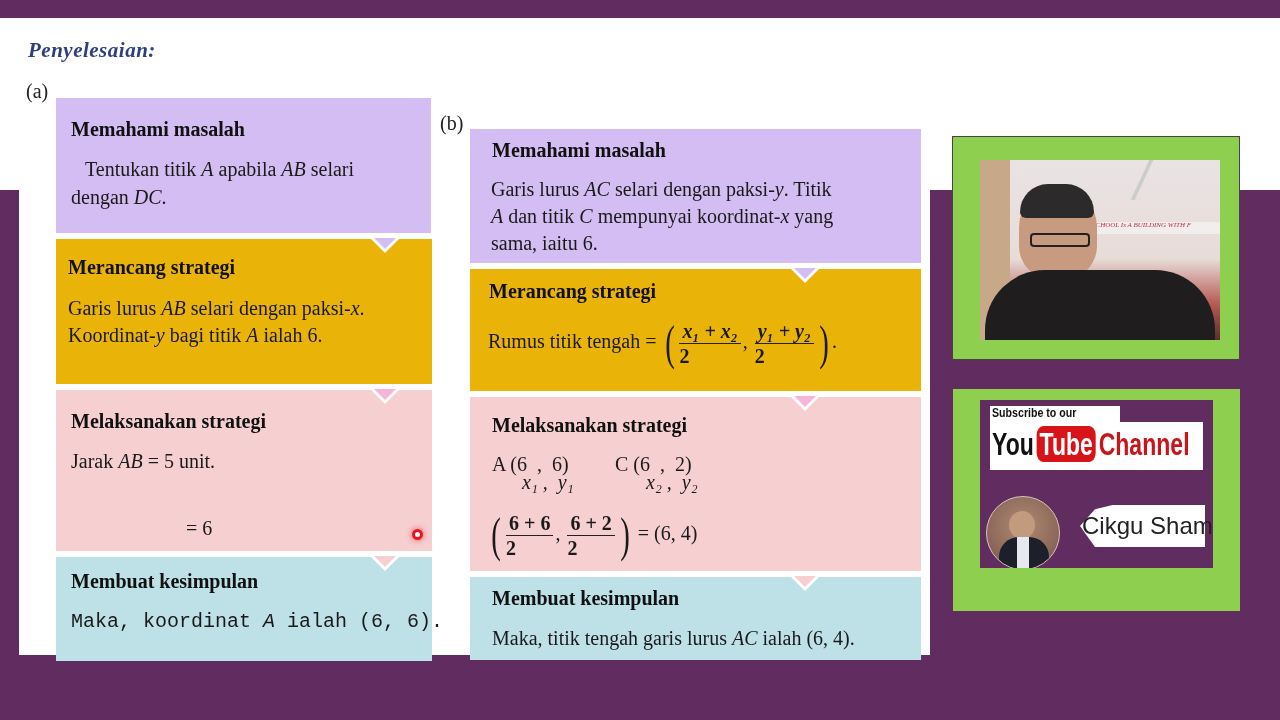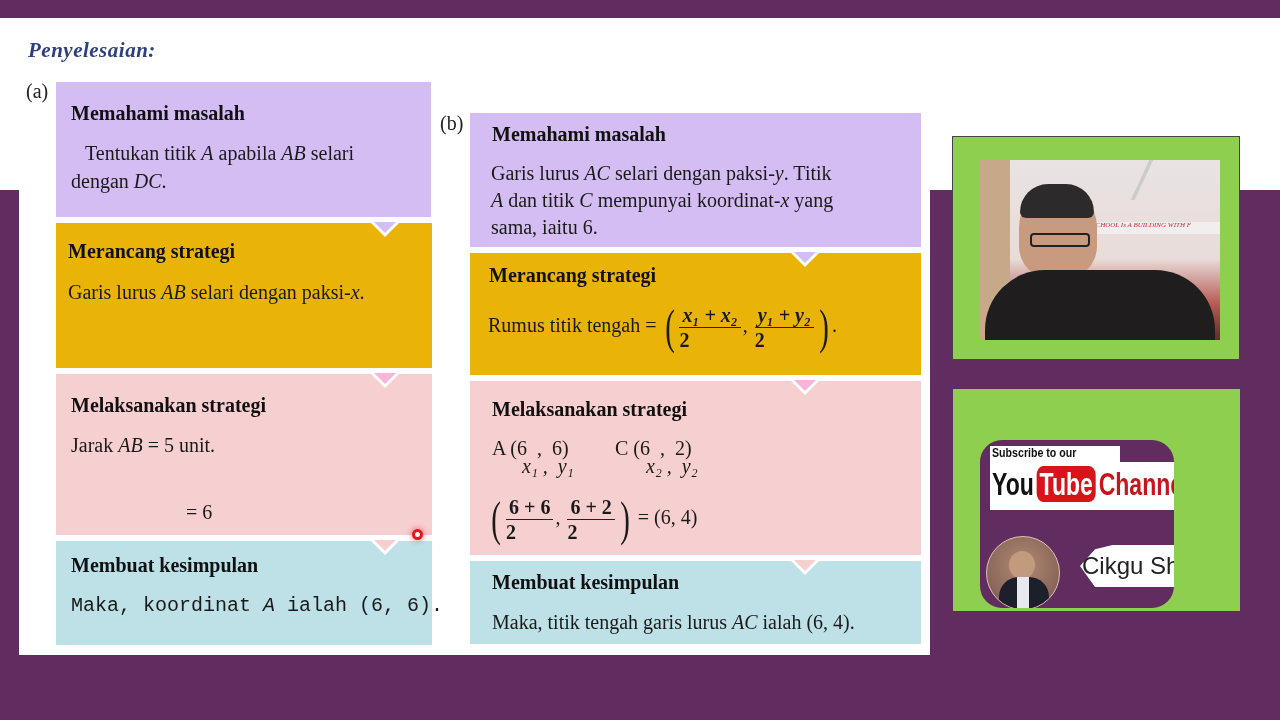--- a/index.html
+++ b/index.html
@@ -3,21 +3,21 @@
 <meta charset="utf-8">
 <style>
   * { box-sizing: border-box; margin: 0; padding: 0; }
   html, body { width: 1280px; height: 720px; overflow: hidden; }
   body { background: #612c5f; position: relative; font-family: "Liberation Serif", "DejaVu Serif", serif; color: #1a1a1a; }
   .abs { position: absolute; }
   .white-top { left: 0; top: 18px; width: 1280px; height: 172px; background: #ffffff; }
   .white-main { left: 19px; top: 190px; width: 911px; height: 465px; background: #ffffff; }
   .heading { left: 28px; top: 38px; font-size: 21px; font-style: italic; font-weight: bold; color: #2e3f7e; letter-spacing: 0.5px; }
   .part-label { font-size: 20px; color: #222; }
-  .box { position: absolute; padding: 0; }
+  .box { position: absolute; padding: 0; margin-top: 16px; }
   .box .title { position: absolute; font-weight: bold; font-size: 20px; color: #111; white-space: nowrap; }
   .box .txt { position: absolute; font-size: 20px; line-height: 27px; color: #1a1a1a; white-space: nowrap; }
   .lav { background: #d4bdf2; }
   .pink { background: #eab308; }
   .salmon { background: #f6cfd1; }
   .blue { background: #bee1e8; }
   .notch { position: absolute; width: 0; height: 0; border-left: 15px solid transparent; border-right: 15px solid transparent; border-top: 15px solid #fff; }
   .notch-inner { position: absolute; width: 0; height: 0; border-left: 11px solid transparent; border-right: 11px solid transparent; }
   i.v { font-style: italic; }
   .frac { display: inline-block; vertical-align: middle; margin: 0 2px; font-weight: bold; }
@@ -44,20 +44,21 @@
   <div class="title" style="left:15px;top:20px;">Memahami masalah</div>
   <div class="txt" style="left:29px;top:58px;"><span>Tentukan titik </span><i class="v">A</i><span> apabila </span><i class="v">AB</i><span> selari</span></div>
   <div class="txt" style="left:15px;top:86px;"><span>dengan </span><i class="v">DC</i><span>.</span></div>
 </div>
 
 <div class="box pink" style="left:56px;top:223px;width:376px;height:145px;">
   <div class="notch" style="left:314px;top:-1px;"></div>
   <div class="notch-inner" style="left:318px;top:-1px;border-top:11px solid #d4bdf2;"></div>
   <div class="title" style="left:12px;top:17px;">Merancang strategi</div>
   <div class="txt" style="left:12px;top:56px;"><span>Garis lurus </span><i class="v">AB</i><span> selari dengan paksi-</span><i class="v">x</i><span>.</span></div>
+  <div class="txt" style="left:12px;top:83px;"><span>Koordinat-</span><i class="v">y</i><span> bagi titik </span><i class="v">A</i><span> ialah 6.</span></div>
 </div>
 
 <div class="box salmon" style="left:56px;top:374px;width:376px;height:161px;">
   <div class="notch" style="left:314px;top:-1px;"></div>
   <div class="notch-inner" style="left:318px;top:-1px;border-top:11px solid #f7b6d8;"></div>
   <div class="title" style="left:15px;top:20px;">Melaksanakan strategi</div>
   <div class="txt" style="left:15px;top:58px;"><span>Jarak </span><i class="v">AB</i><span> = 5 unit.</span></div>
   <div class="txt" style="left:130px;top:125px;">= 6</div>
 </div>
 
@@ -118,21 +119,21 @@
   <div class="abs" style="left:112px;top:62px;width:130px;height:12px;background:#f3eeee;"></div>
   <div class="abs" style="left:112px;top:61px;font-size:7px;font-style:italic;color:#c0303a;white-space:nowrap;font-family:'Liberation Serif',serif;">SCHOOL Is A BUILDING WITH F</div>
   <div class="abs" style="left:160px;top:0;width:4px;height:40px;background:#ccc;transform:skewX(-25deg);"></div>
   <div class="abs" style="left:39px;top:28px;width:78px;height:92px;border-radius:40px 40px 35px 35px;background:#c89a80;"></div>
   <div class="abs" style="left:40px;top:24px;width:74px;height:34px;border-radius:37px 37px 8px 8px;background:#2d2a2c;"></div>
   <div class="abs" style="left:50px;top:73px;width:60px;height:14px;border:2px solid #222;border-radius:4px;"></div>
   <div class="abs" style="left:5px;top:110px;width:230px;height:80px;border-radius:60px 60px 0 0;background:#1f1d1e;"></div>
 </div>
 
 <div class="abs green-frame" style="left:953px;top:389px;width:287px;height:222px;"></div>
-<div class="abs yt-panel" style="left:980px;top:440px;width:194px;height:168px;border-radius:22px;">
+<div class="abs yt-panel" style="left:980px;top:400px;width:233px;height:168px;">
   <div class="abs" style="left:10px;top:6px;width:130px;height:16px;background:#fff;"></div>
   <div class="abs" style="left:12px;top:6px;font-family:'Liberation Sans',sans-serif;font-weight:bold;font-size:12.5px;color:#111;transform:scaleX(0.85);transform-origin:left;white-space:nowrap;">Subscribe to our</div>
   <div class="abs" style="left:10px;top:22px;width:213px;height:48px;background:#fff;"></div>
   <div class="abs" style="left:12px;top:26px;font-family:'Liberation Sans',sans-serif;font-weight:bold;font-size:32px;color:#111;transform:scaleX(0.72);transform-origin:left;white-space:nowrap;">
     <span>You</span><span style="background:#d8141b;color:#fff;border-radius:9px;padding:0 4px;margin:0 4px;">Tube</span><span style="color:#c8141b;">Channel</span>
   </div>
   <div class="abs" style="left:6px;top:96px;width:74px;height:74px;border-radius:50%;background:radial-gradient(circle at 50% 40%, #b08a72 0%, #8e6a5c 60%, #6e5048 100%);overflow:hidden;border:1px solid #d9c4b8;">
     <div class="abs" style="left:22px;top:14px;width:26px;height:28px;border-radius:50%;background:#c29a7e;"></div>
     <div class="abs" style="left:12px;top:40px;width:50px;height:40px;border-radius:20px 20px 0 0;background:#1d1f2a;"></div>
     <div class="abs" style="left:30px;top:40px;width:12px;height:34px;background:#e8e8f0;"></div>

